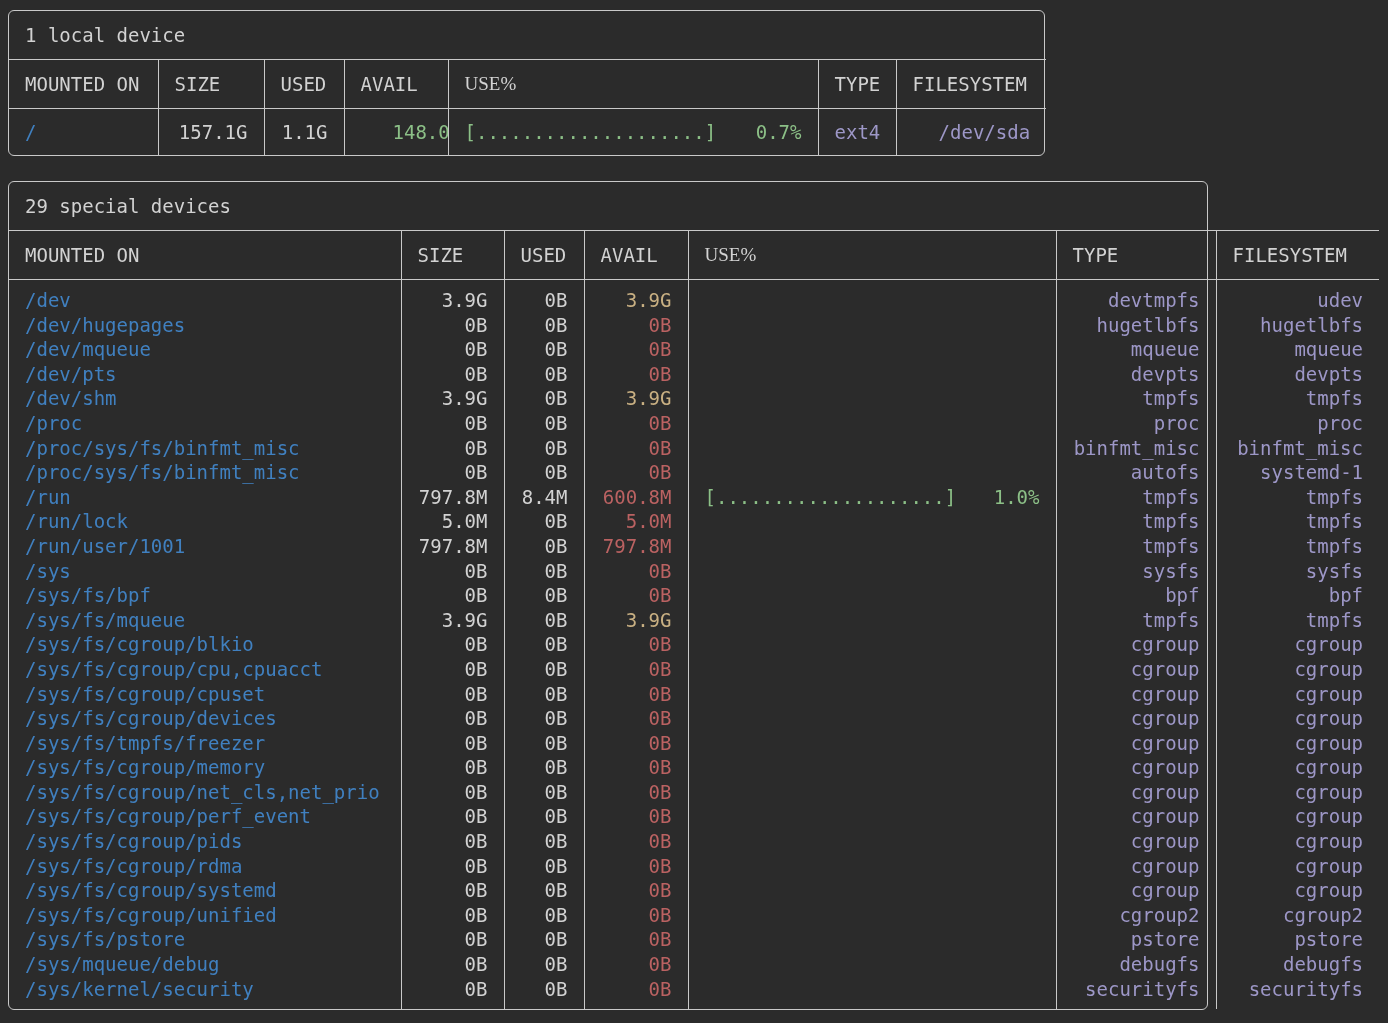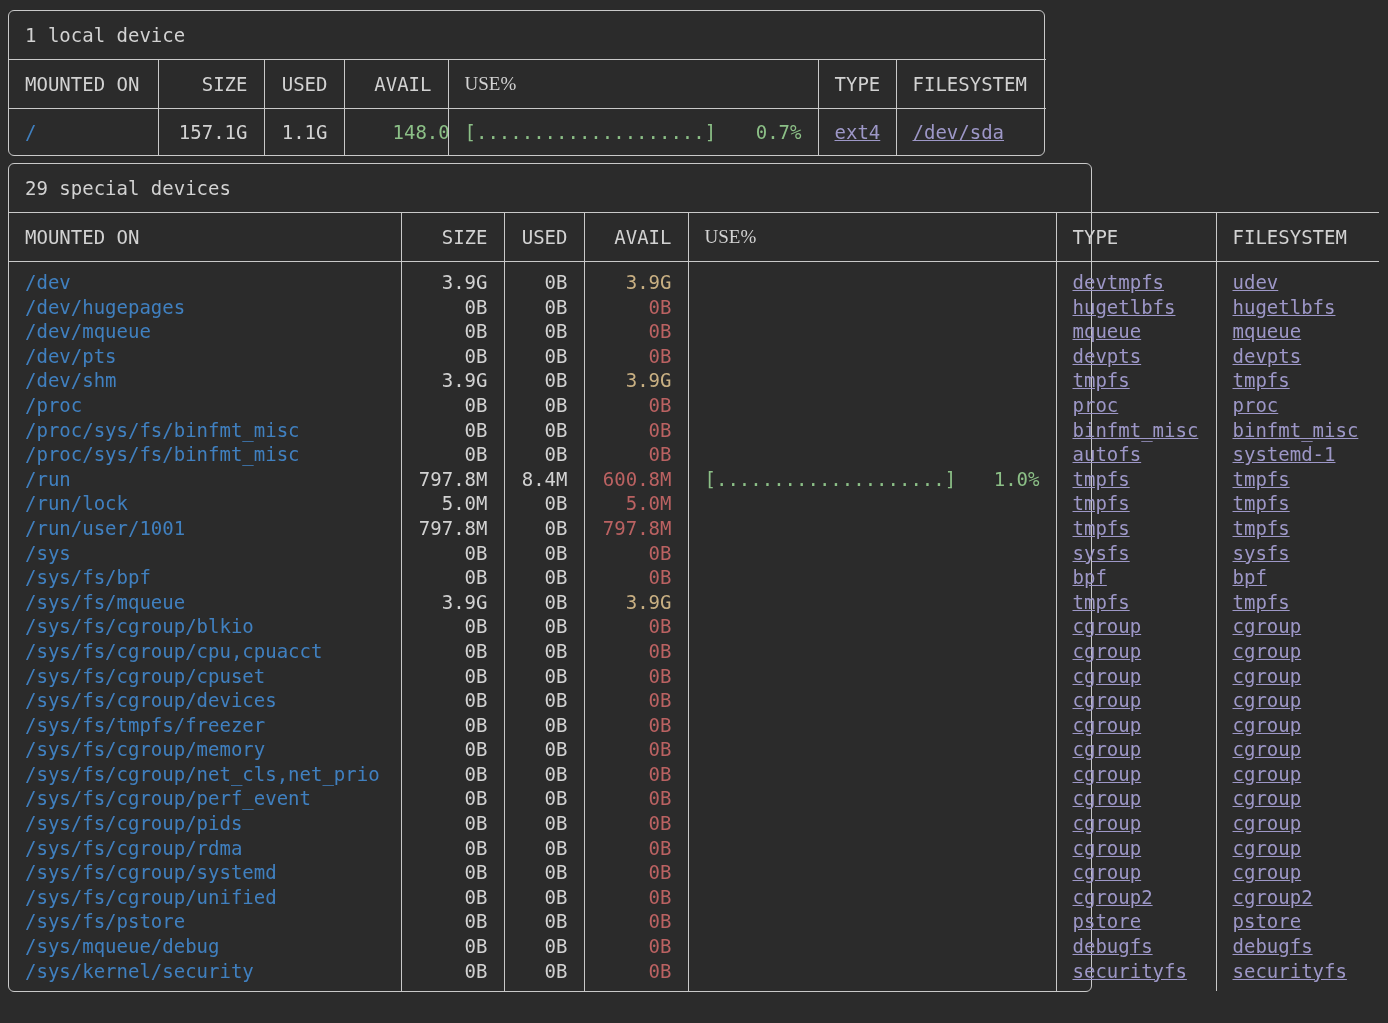--- a/index.html
+++ b/index.html
@@ -14,21 +14,21 @@
     overflow: hidden;
   }
   .panel {
     border: 1px solid var(--border, #c9c9c9);
     border-radius: 6px;
     margin-left: 8px;
     box-sizing: border-box;
     background: var(--background, #2b2b2b);
   }
   .panel-local { margin-top: 10px; width: 1037px; }
-  .panel-special { margin-top: 7px; width: 1084px; }
+  .panel-special { margin-top: 25px; width: 1200px; }
 
   table {
     border-collapse: collapse;
     table-layout: fixed;
     width: 100%;
   }
   th, td {
     padding: 0 16px;
     font-weight: normal;
     white-space: nowrap;
@@ -41,41 +41,41 @@
     text-align: left;
   }
   tr.header-row th {
     height: 48px;
     border-bottom: 1px solid var(--border, #c9c9c9);
   }
   tr.header-row th + th,
   tr.body-row td + td { border-left: 1px solid var(--border, #c9c9c9); }
 
   .al { text-align: left; }
-  .ar { text-align: right; }
+  .ar { text-align: left; }
   .ac { text-align: left; font-family: Liberation Serif, serif; }
 
   .panel-local tbody td { height: 46px; }
   .panel-special tbody td { height: 24.6px; line-height: 24.6px; }
   .panel-special tbody tr:first-child td { padding-top: 8px; }
   .panel-special tbody tr:last-child td { padding-bottom: 8px; }
 
   td.mount { color: var(--mount-blue, #4080c0); text-align: left; }
   td.num   { color: var(--foreground, #d2d2d2); text-align: right; }
   td.avail.avail-green  { color: var(--avail-green, #8cc087); padding-left: 48px; }
   td.avail.avail-yellow { color: var(--avail-yellow, #c9b083); }
   td.avail.avail-red    { color: var(--avail-red, #bb6262); }
   td.use-cell { padding: 0 16px; }
   .usage-wrap {
     display: flex;
     justify-content: space-between;
     align-items: center;
     color: var(--usage-green, #8cc087);
   }
-  td.type, td.fs { color: var(--type-purple, #9d97c7); text-align: left; text-decoration: underline; }
+  td.type, td.fs { color: var(--type-purple, #9d97c7); text-align: right; }
 </style>
 </head>
 <body>
 
 <section class="panel panel-local">
   <table>
     <colgroup>
       <col style="width:149px">
         <col style="width:106px">
         <col style="width:80px">

